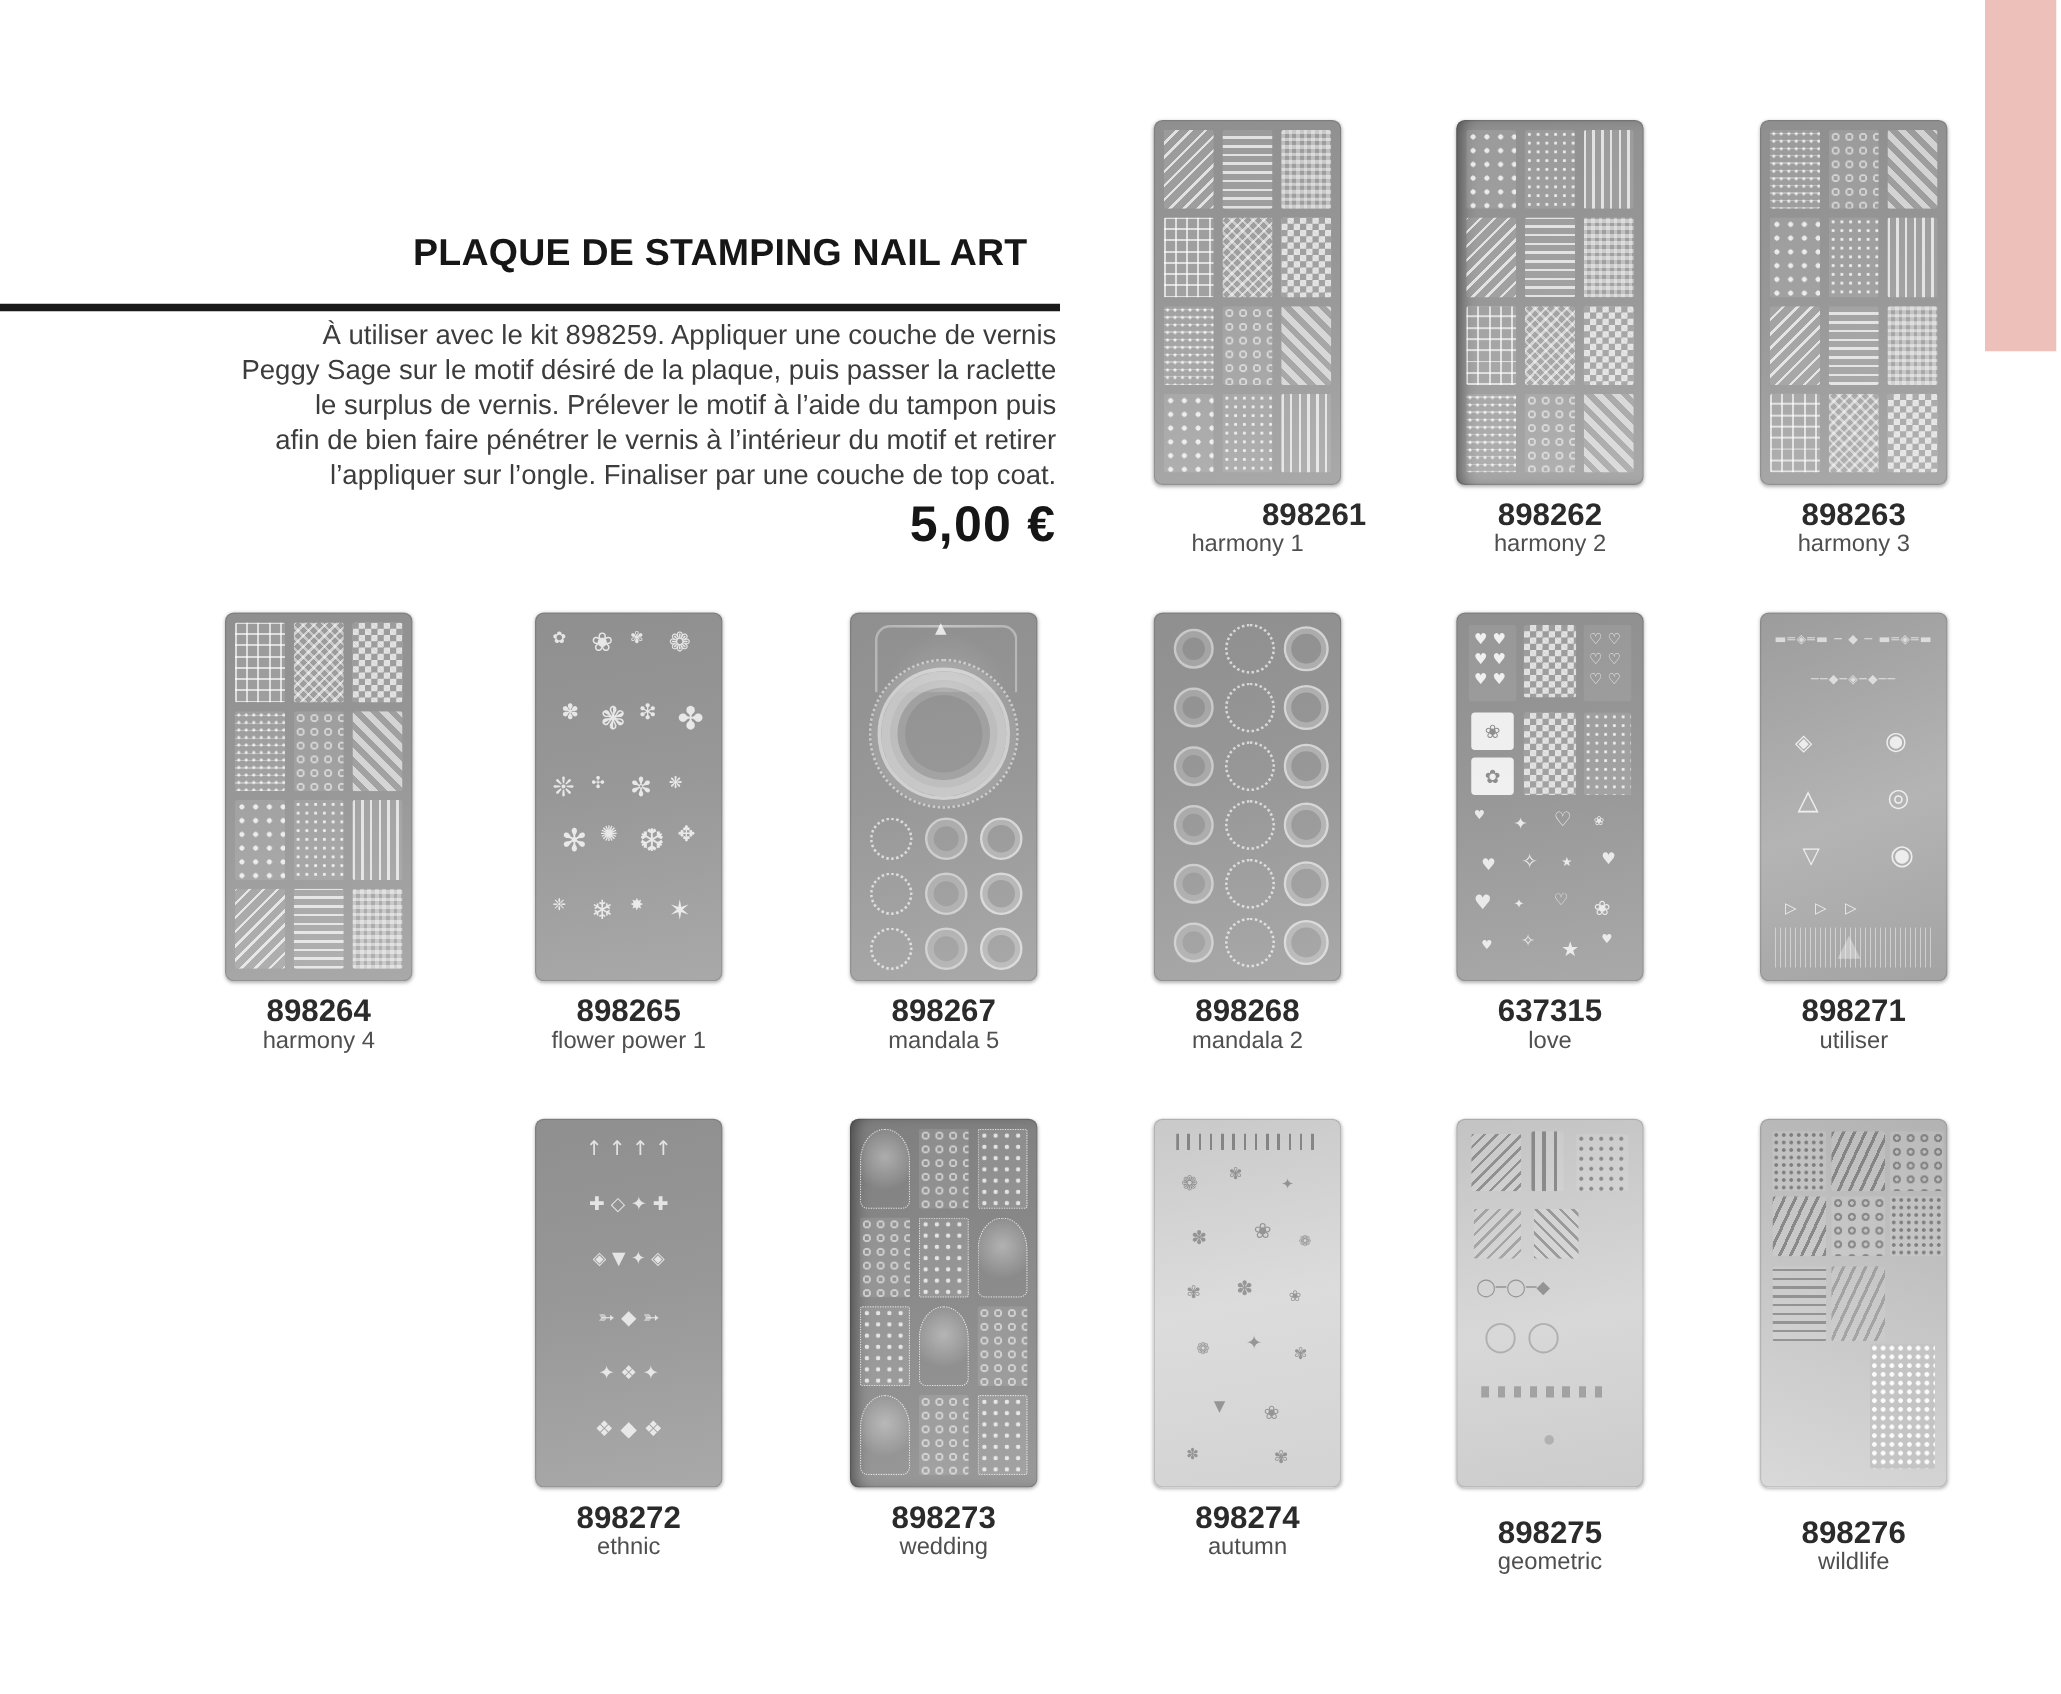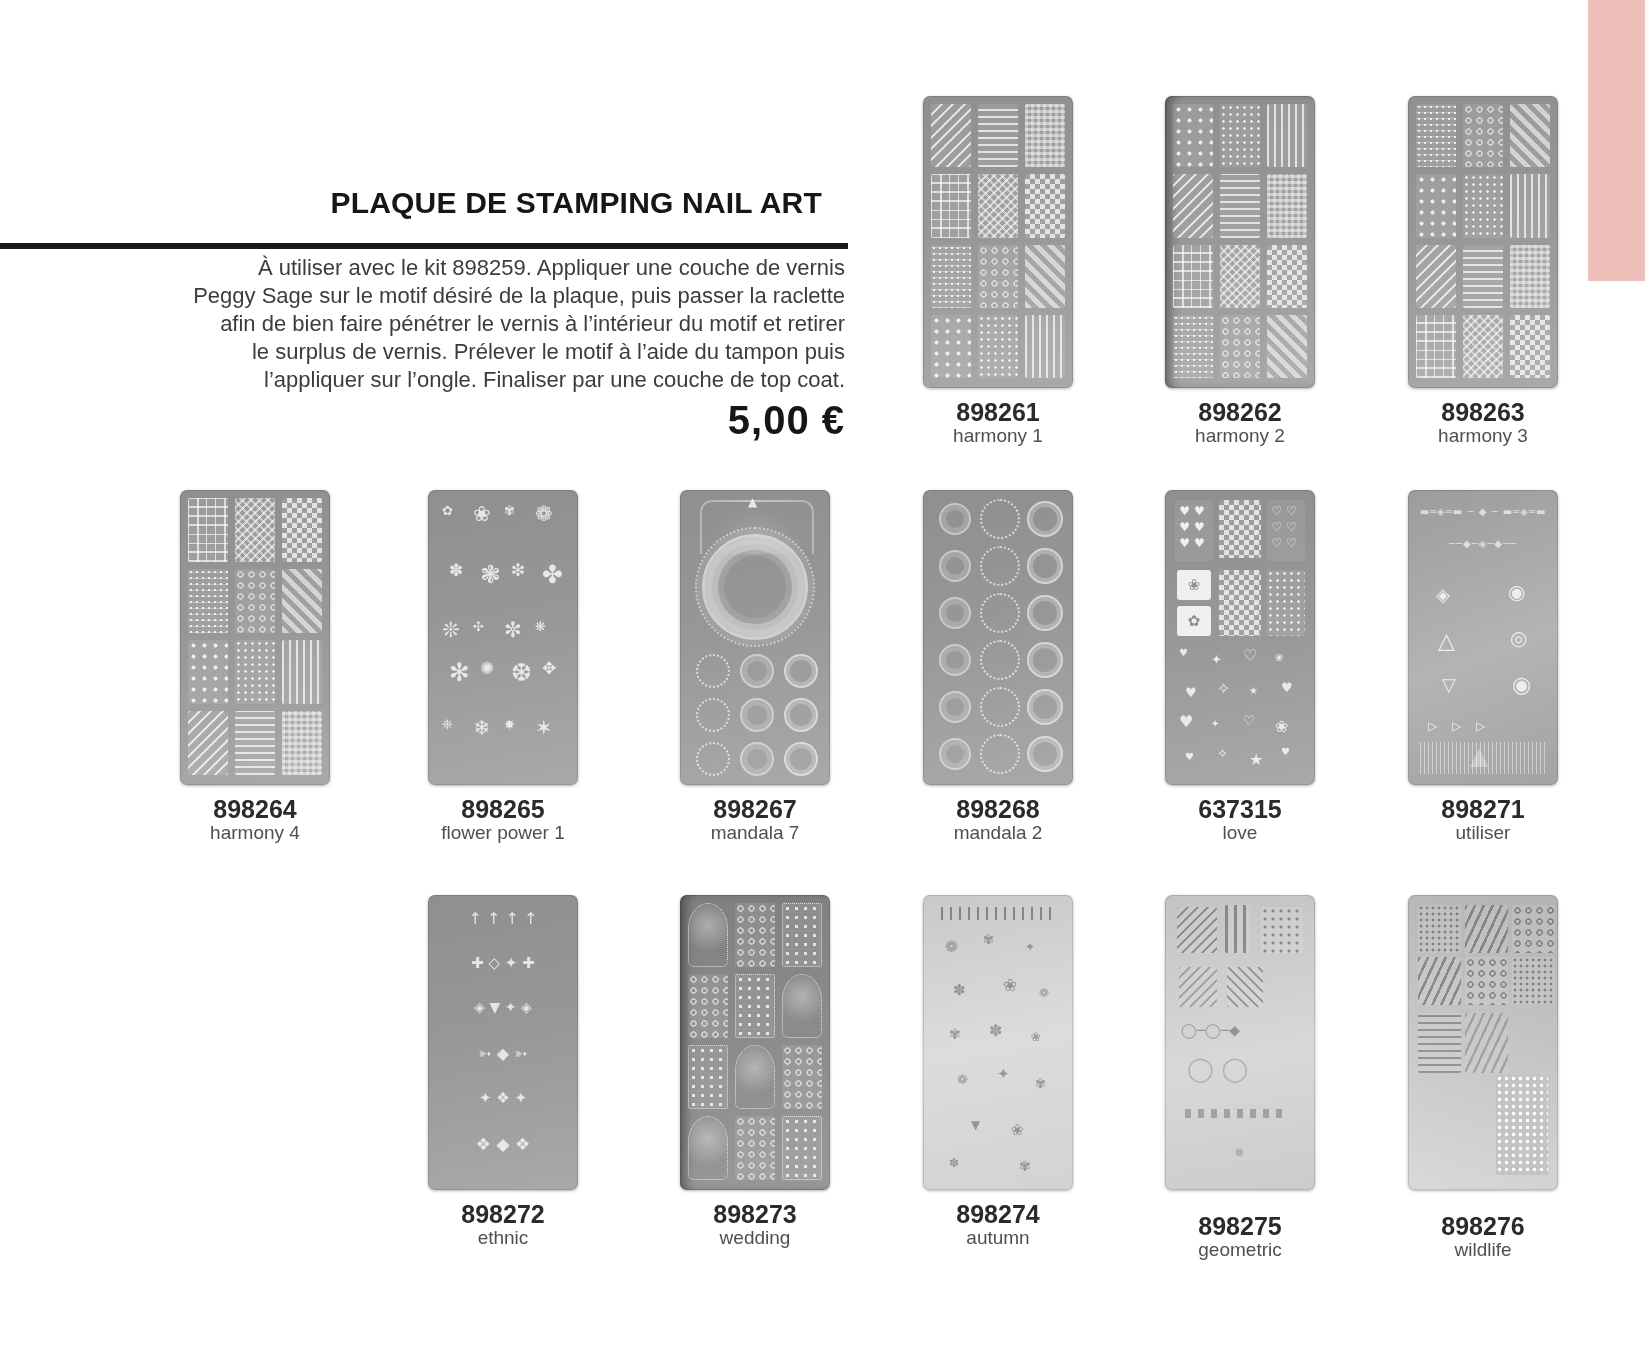--- a/index.html
+++ b/index.html
@@ -114,22 +114,22 @@
 
 <div id="canvas">
   <div class="accent-block" style="background: rgb(238, 192, 186);"></div>
 
   <div class="page-title">PLAQUE DE STAMPING NAIL ART</div>
   <div class="title-rule"></div>
 
   <div class="description">
       <div>À utiliser avec le kit 898259. Appliquer une couche de vernis</div>
       <div>Peggy Sage sur le motif désiré de la plaque, puis passer la raclette</div>
+      <div>le surplus de vernis. Prélever le motif à l’aide du tampon puis</div>
       <div>afin de bien faire pénétrer le vernis à l’intérieur du motif et retirer</div>
-      <div>le surplus de vernis. Prélever le motif à l’aide du tampon puis</div>
       <div>l’appliquer sur l’ongle. Finaliser par une couche de top coat.</div>
     </div>
 
   <div class="price">5,00 €</div>
 
   <div id="cards">
       <div class="card" style="left: 903px; top: 96px; width: 190px;">
         <div class="plate bg-mid" style="height: 292px;">
           <div class="tiles">
             <div class="tile p-diag"></div>
@@ -139,21 +139,21 @@
             <div class="tile p-zig"></div>
             <div class="tile p-checker"></div>
             <div class="tile p-mesh"></div>
             <div class="tile p-lace"></div>
             <div class="tile p-check"></div>
             <div class="tile p-dots2"></div>
             <div class="tile p-dots"></div>
             <div class="tile p-linesv"></div>
           </div>
         </div>
-        <div class="pnum" style="margin-top: 304px;">898261</div>
+        <div class="pnum" style="margin-top: 304px; text-align: right;">898261</div>
         <div class="pname">harmony 1</div>
       </div>
       <div class="card" style="left: 1145px; top: 96px; width: 190px;">
         <div class="plate bg-mid edge-dark" style="height: 292px;">
           <div class="tiles">
             <div class="tile p-dots2"></div>
             <div class="tile p-dots"></div>
             <div class="tile p-linesv"></div>
             <div class="tile p-diag"></div>
             <div class="tile p-linesh"></div>
@@ -244,21 +244,21 @@
           <div class="m-small m-solid" style="left: 60px; top: 164px;"></div>
           <div class="m-small m-double" style="left: 104px; top: 164px;"></div>
           <div class="m-small m-dotted" style="left: 16px; top: 208px;"></div>
           <div class="m-small m-solid" style="left: 60px; top: 208px;"></div>
           <div class="m-small m-double" style="left: 104px; top: 208px;"></div>
           <div class="m-small m-dotted" style="left: 16px; top: 252px;"></div>
           <div class="m-small m-solid" style="left: 60px; top: 252px;"></div>
           <div class="m-small m-double" style="left: 104px; top: 252px;"></div>
         </div>
         <div class="pnum" style="margin-top: 307px;">898267</div>
-        <div class="pname">mandala 7</div>
+        <div class="pname">mandala 5</div>
       </div>
       <div class="card" style="left: 903px; top: 490px; width: 190px;">
         <div class="plate bg-mid" style="height: 295px;">
           <div class="m-small m-solid" style="width: 28px; height: 28px; left: 16px; top: 13px;"></div>
           <div class="m-small m-dotted" style="width: 36px; height: 36px; left: 57px; top: 9px;"></div>
           <div class="m-small m-double" style="width: 32px; height: 32px; left: 104px; top: 11px;"></div>
           <div class="m-small m-solid" style="width: 28px; height: 28px; left: 16px; top: 60px;"></div>
           <div class="m-small m-dotted" style="width: 36px; height: 36px; left: 57px; top: 56px;"></div>
           <div class="m-small m-double" style="width: 32px; height: 32px; left: 104px; top: 58px;"></div>
           <div class="m-small m-solid" style="width: 28px; height: 28px; left: 16px; top: 107px;"></div>

